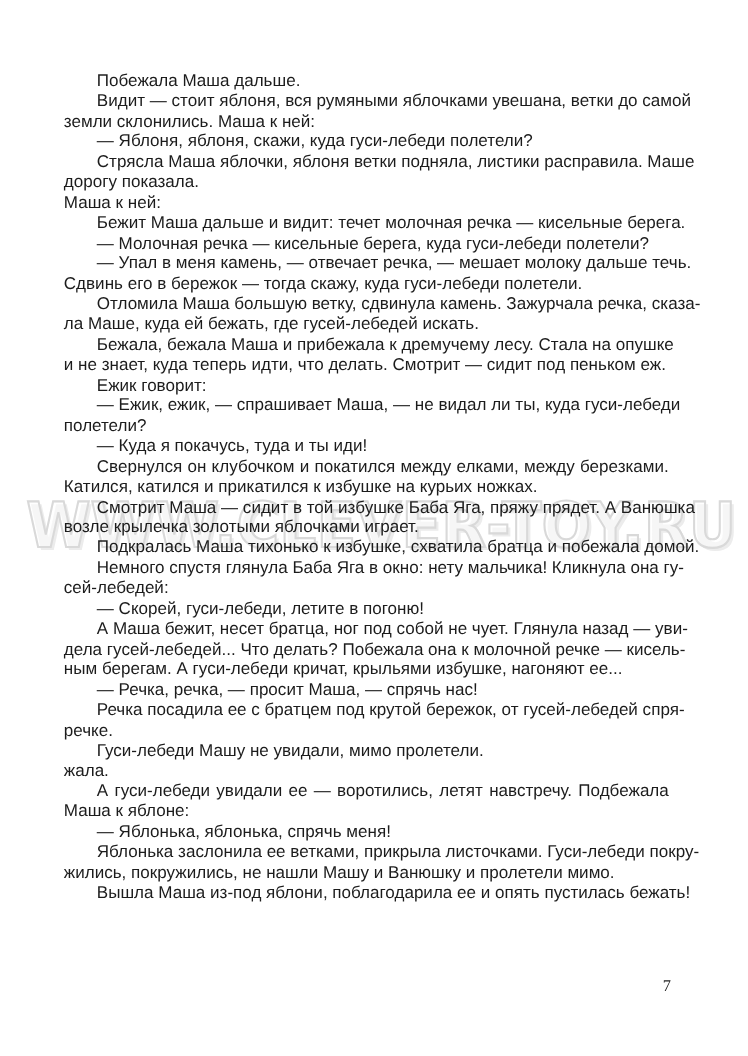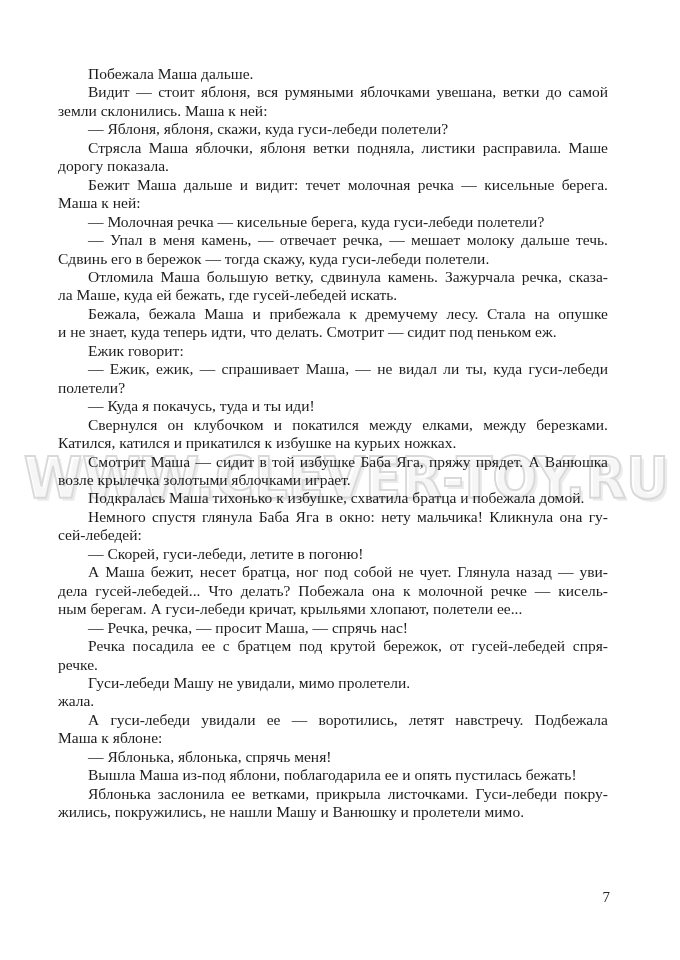--- a/index.html
+++ b/index.html
@@ -30,21 +30,21 @@
     transform: scaleX(0.93);
     transform-origin: center;
     z-index: 0;
     user-select: none;
   }
   .text-block {
     position: absolute;
     left: 58px;
     top: 65px;
     width: 550px;
-    font-family: Liberation Serif, serif;
+    font-family: Liberation Sans, sans-serif;
     font-size: 15.5px;
     line-height: 18.45px;
     color: #1c1c1c;
     z-index: 1;
   }
   .para { margin: 0; }
   .line {
     white-space: nowrap;
     text-align: justify;
     text-align-last: justify;
@@ -76,22 +76,22 @@
         <div class="line last">земли склонились. Маша к ней:</div>
       </div>
       <div class="para">
         <div class="line first last">— Яблоня, яблоня, скажи, куда гуси-лебеди полетели?</div>
       </div>
       <div class="para">
         <div class="line first">Стрясла Маша яблочки, яблоня ветки подняла, листики расправила. Маше</div>
         <div class="line last">дорогу показала.</div>
       </div>
       <div class="para">
+        <div class="line last">Маша к ней:</div>
         <div class="line first">Бежит Маша дальше и видит: течет молочная речка — кисельные берега.</div>
-        <div class="line last">Маша к ней:</div>
       </div>
       <div class="para">
         <div class="line first last">— Молочная речка — кисельные берега, куда гуси-лебеди полетели?</div>
       </div>
       <div class="para">
         <div class="line first">— Упал в меня камень, — отвечает речка, — мешает молоку дальше течь.</div>
         <div class="line last">Сдвинь его в бережок — тогда скажу, куда гуси-лебеди полетели.</div>
       </div>
       <div class="para">
         <div class="line first">Отломила Маша большую ветку, сдвинула камень. Зажурчала речка, сказа-</div>
@@ -125,21 +125,21 @@
       <div class="para">
         <div class="line first">Немного спустя глянула Баба Яга в окно: нету мальчика! Кликнула она гу-</div>
         <div class="line last">сей-лебедей:</div>
       </div>
       <div class="para">
         <div class="line first last">— Скорей, гуси-лебеди, летите в погоню!</div>
       </div>
       <div class="para">
         <div class="line first">А Маша бежит, несет братца, ног под собой не чует. Глянула назад — уви-</div>
         <div class="line">дела гусей-лебедей... Что делать? Побежала она к молочной речке — кисель-</div>
-        <div class="line last">ным берегам. А гуси-лебеди кричат, крыльями хлопают, полетели ее...</div>
+        <div class="line last">ным берегам. А гуси-лебеди кричат, крыльями избушке, нагоняют ее...</div>
       </div>
       <div class="para">
         <div class="line first last">— Речка, речка, — просит Маша, — спрячь нас!</div>
       </div>
       <div class="para">
         <div class="line first">Речка посадила ее с братцем под крутой бережок, от гусей-лебедей спря-</div>
         <div class="line last">речке.</div>
       </div>
       <div class="para">
         <div class="line first last">Гуси-лебеди Машу не увидали, мимо пролетели.</div>
@@ -148,22 +148,22 @@
         <div class="line last">жала.</div>
       </div>
       <div class="para">
         <div class="line first">А гуси-лебеди увидали ее — воротились, летят навстречу. Подбежала</div>
         <div class="line last">Маша к яблоне:</div>
       </div>
       <div class="para">
         <div class="line first last">— Яблонька, яблонька, спрячь меня!</div>
       </div>
       <div class="para">
-        <div class="line first last">Вышла Маша из-под яблони, поблагодарила ее и опять пустилась бежать!</div>
+        <div class="line first">Яблонька заслонила ее ветками, прикрыла листочками. Гуси-лебеди покру-</div>
+        <div class="line last">жились, покружились, не нашли Машу и Ванюшку и пролетели мимо.</div>
       </div>
       <div class="para">
-        <div class="line first">Яблонька заслонила ее ветками, прикрыла листочками. Гуси-лебеди покру-</div>
-        <div class="line last">жились, покружились, не нашли Машу и Ванюшку и пролетели мимо.</div>
+        <div class="line first last">Вышла Маша из-под яблони, поблагодарила ее и опять пустилась бежать!</div>
       </div>
     </div>
 
   <div class="page-number">7</div>
 </div>
 
 </body></html>

